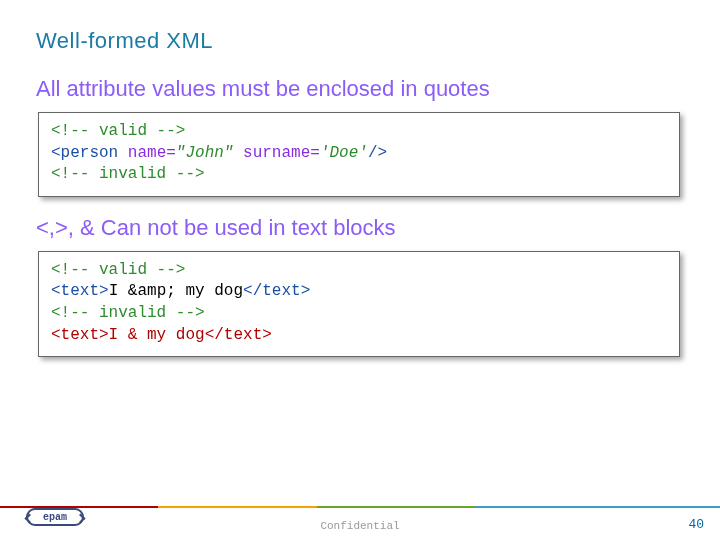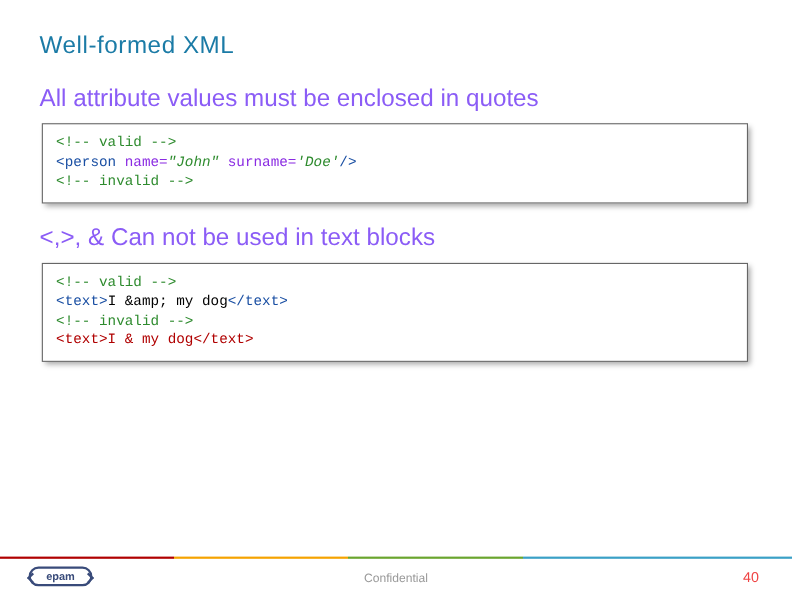--- a/index.html
+++ b/index.html
@@ -1,35 +1,35 @@
 <!DOCTYPE html>
 <html><head>
 <meta charset="utf-8">
 <style>
   * { margin:0; padding:0; box-sizing:border-box; }
   body { width:720px; height:540px; font-family:Arial,Helvetica,sans-serif; background:#fff; position:relative; }
   .slide { width:100%; height:100%; padding:28px 36px 0 36px; position:relative; }
   .title { color:#1b7ba6; font-size:22px; font-weight:400; margin-bottom:22px; letter-spacing:0.5px; }
   .subtitle { color:#8b5cf6; font-size:22px; margin-bottom:10px; }
-  .codebox { border:1px solid #666; box-shadow:3px 3px 5px rgba(0,0,0,0.35); padding:8px 12px 10px 12px; margin:0 4px 18px 2px; font-family:"Courier New",monospace; font-size:13px; line-height:1.35; background:#fff; }
+  .codebox { border:1px solid #666; box-shadow:3px 3px 5px rgba(0,0,0,0.35); padding:8px 12px 10px 12px; margin:0 4px 18px 2px; font-family:"Courier New",monospace; font-size:16px; line-height:1.35; background:#fff; }
   .codeline { white-space:pre; }
   .cm  { color:#2e8b2e; }     
   .tag { color:#1a4fa3; }     
   .attr{ color:#8a2be2;margin-top:12px; }     
   .val { color:#2e8b2e; font-style:italic; } 
   .txt { color:#000000; }
   .err { color:#b00000; }     
-  .footer { position:absolute; left:0; bottom:0; width:100%; height:34px; border-top:2px solid; border-image:linear-gradient(to right,#b00000 0 22%,#f5a300 22% 44%,#6aa52e 44% 66%,#3aa0c6 66% 100%) 1; display:flex; align-items:center; padding:0 26px; font-size:11px; }
+  .footer { position:absolute; left:0; bottom:0; width:100%; height:34px; border-top:2px solid; border-image:linear-gradient(to right,#b00000 0 22%,#f5a300 22% 44%,#6aa52e 44% 66%,#3aa0c6 66% 100%) 1; display:flex; padding:0 26px; font-size:11px;font-family:Liberation Mono, monospace; }
   .logo { width:58px; height:18px; border:2px solid #394b7a; border-radius:9px; display:flex; align-items:center; justify-content:center; color:#394b7a; font-weight:bold; font-size:10px; margin-right:10px; position:relative; }
   .logo::before, .logo::after { content:""; position:absolute; width:5px; height:5px; border-top:2px solid #394b7a; border-right:2px solid #394b7a; }
   .logo::before { left:-2px; top:5px; transform:rotate(-135deg); }
   .logo::after  { right:-2px; top:5px; transform:rotate(45deg); }
   .tagline { color:#394b7a; font-style:italic; }
   .conf { position:absolute; left:50%; transform:translateX(-50%); bottom:8px; color:#999; font-size:11px; }
-  .pagenum { position:absolute; right:30px; bottom:8px; color:#ef4444; font-size:13px; }
+  .pagenum { position:absolute; right:16px; bottom:8px; color:#0369a1; font-size:13px; }
 </style>
 </head>
 <body>
 
 <div class="slide">
 
   <div class="title">Well-formed XML</div>
 
   <div class="subtitle">All attribute values must be enclosed in quotes</div>
 

